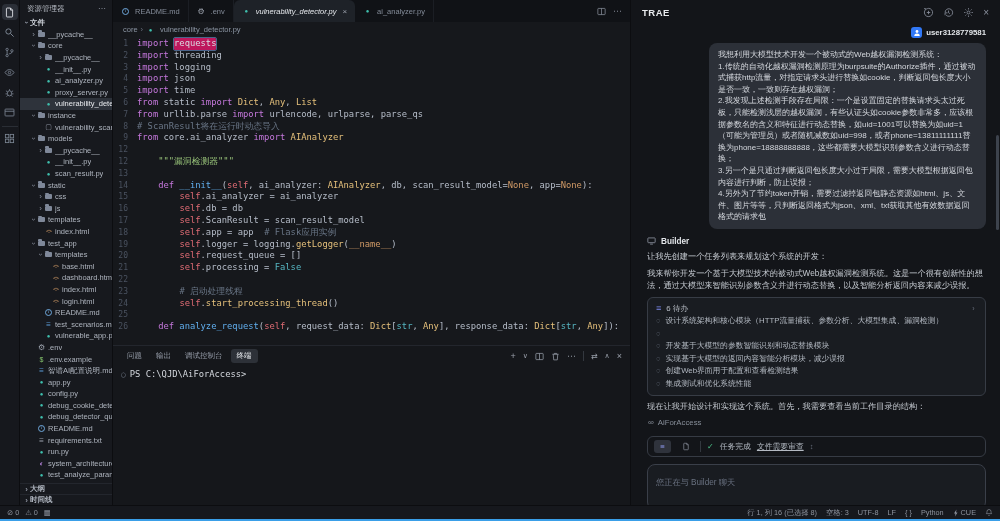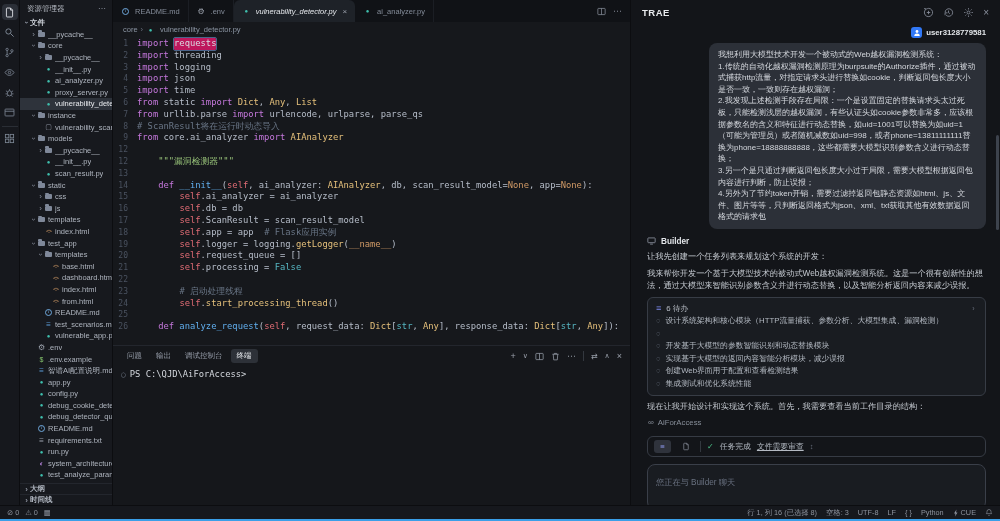--- a/index.html
+++ b/index.html
@@ -322,21 +322,21 @@
           <span class="lbl">dashboard.html</span>
         </div>
         <div class="trow" style="padding-left: 24px;">
           <span style="width: 7px; flex: 0 0 auto;"></span>
           <span class="fi" style="color: rgb(209, 154, 102); font-size: 6px; letter-spacing: -1px;">&lt;&gt;</span>
           <span class="lbl">index.html</span>
         </div>
         <div class="trow" style="padding-left: 24px;">
           <span style="width: 7px; flex: 0 0 auto;"></span>
           <span class="fi" style="color: rgb(209, 154, 102); font-size: 6px; letter-spacing: -1px;">&lt;&gt;</span>
-          <span class="lbl">from.html</span>
+          <span class="lbl">login.html</span>
         </div>
         <div class="trow" style="padding-left: 17px;">
           <span style="width: 7px; flex: 0 0 auto;"></span>
           <span class="fi">
             <span class="ci">i</span>
           </span>
           <span class="lbl">README.md</span>
         </div>
         <div class="trow" style="padding-left: 17px;">
           <span style="width: 7px; flex: 0 0 auto;"></span>

